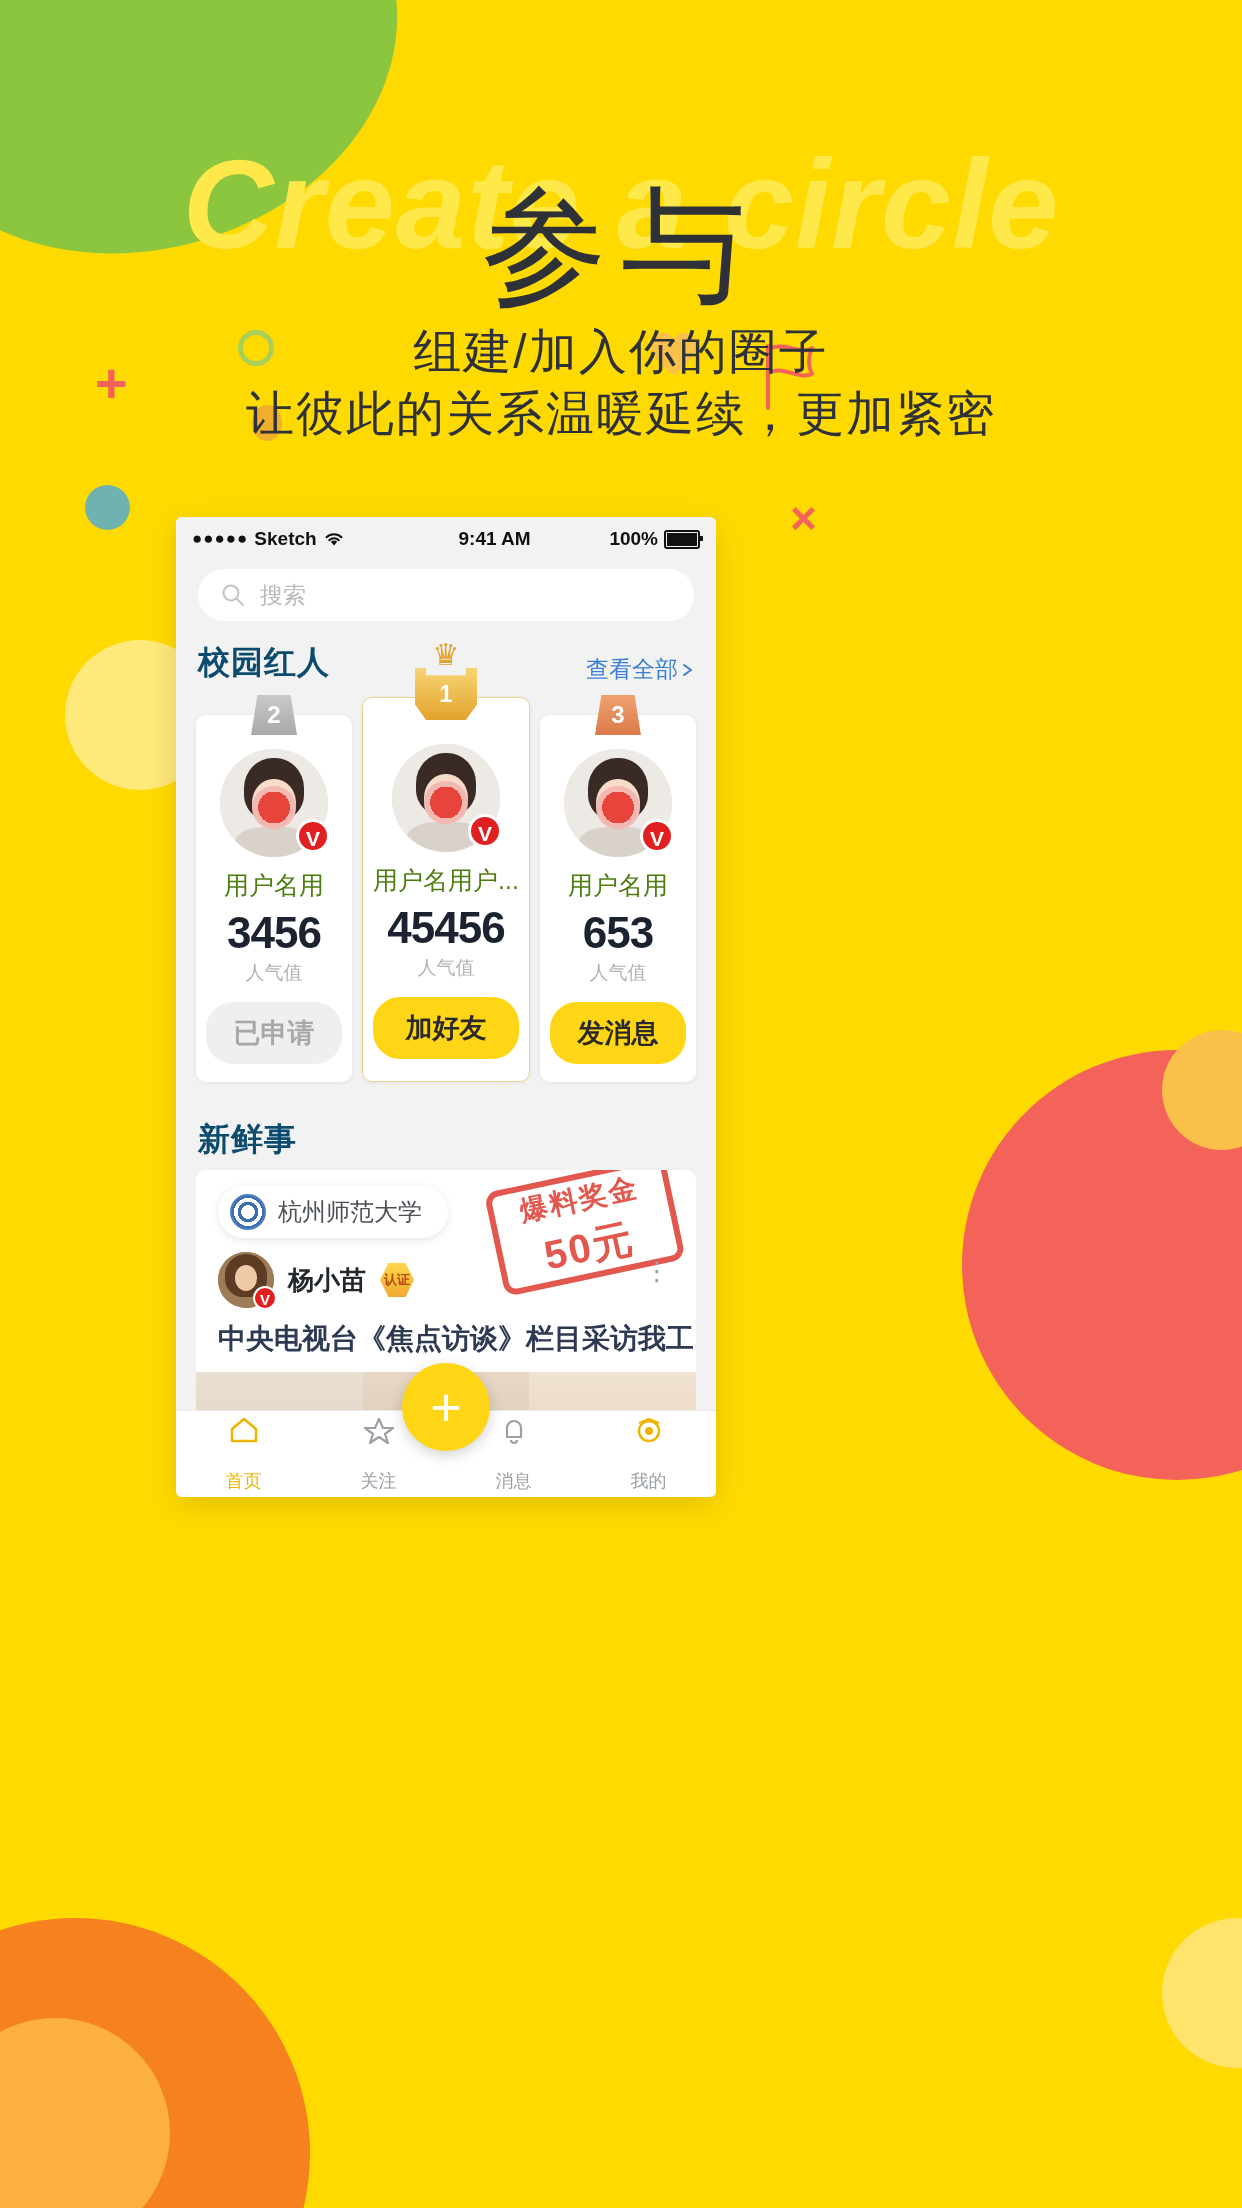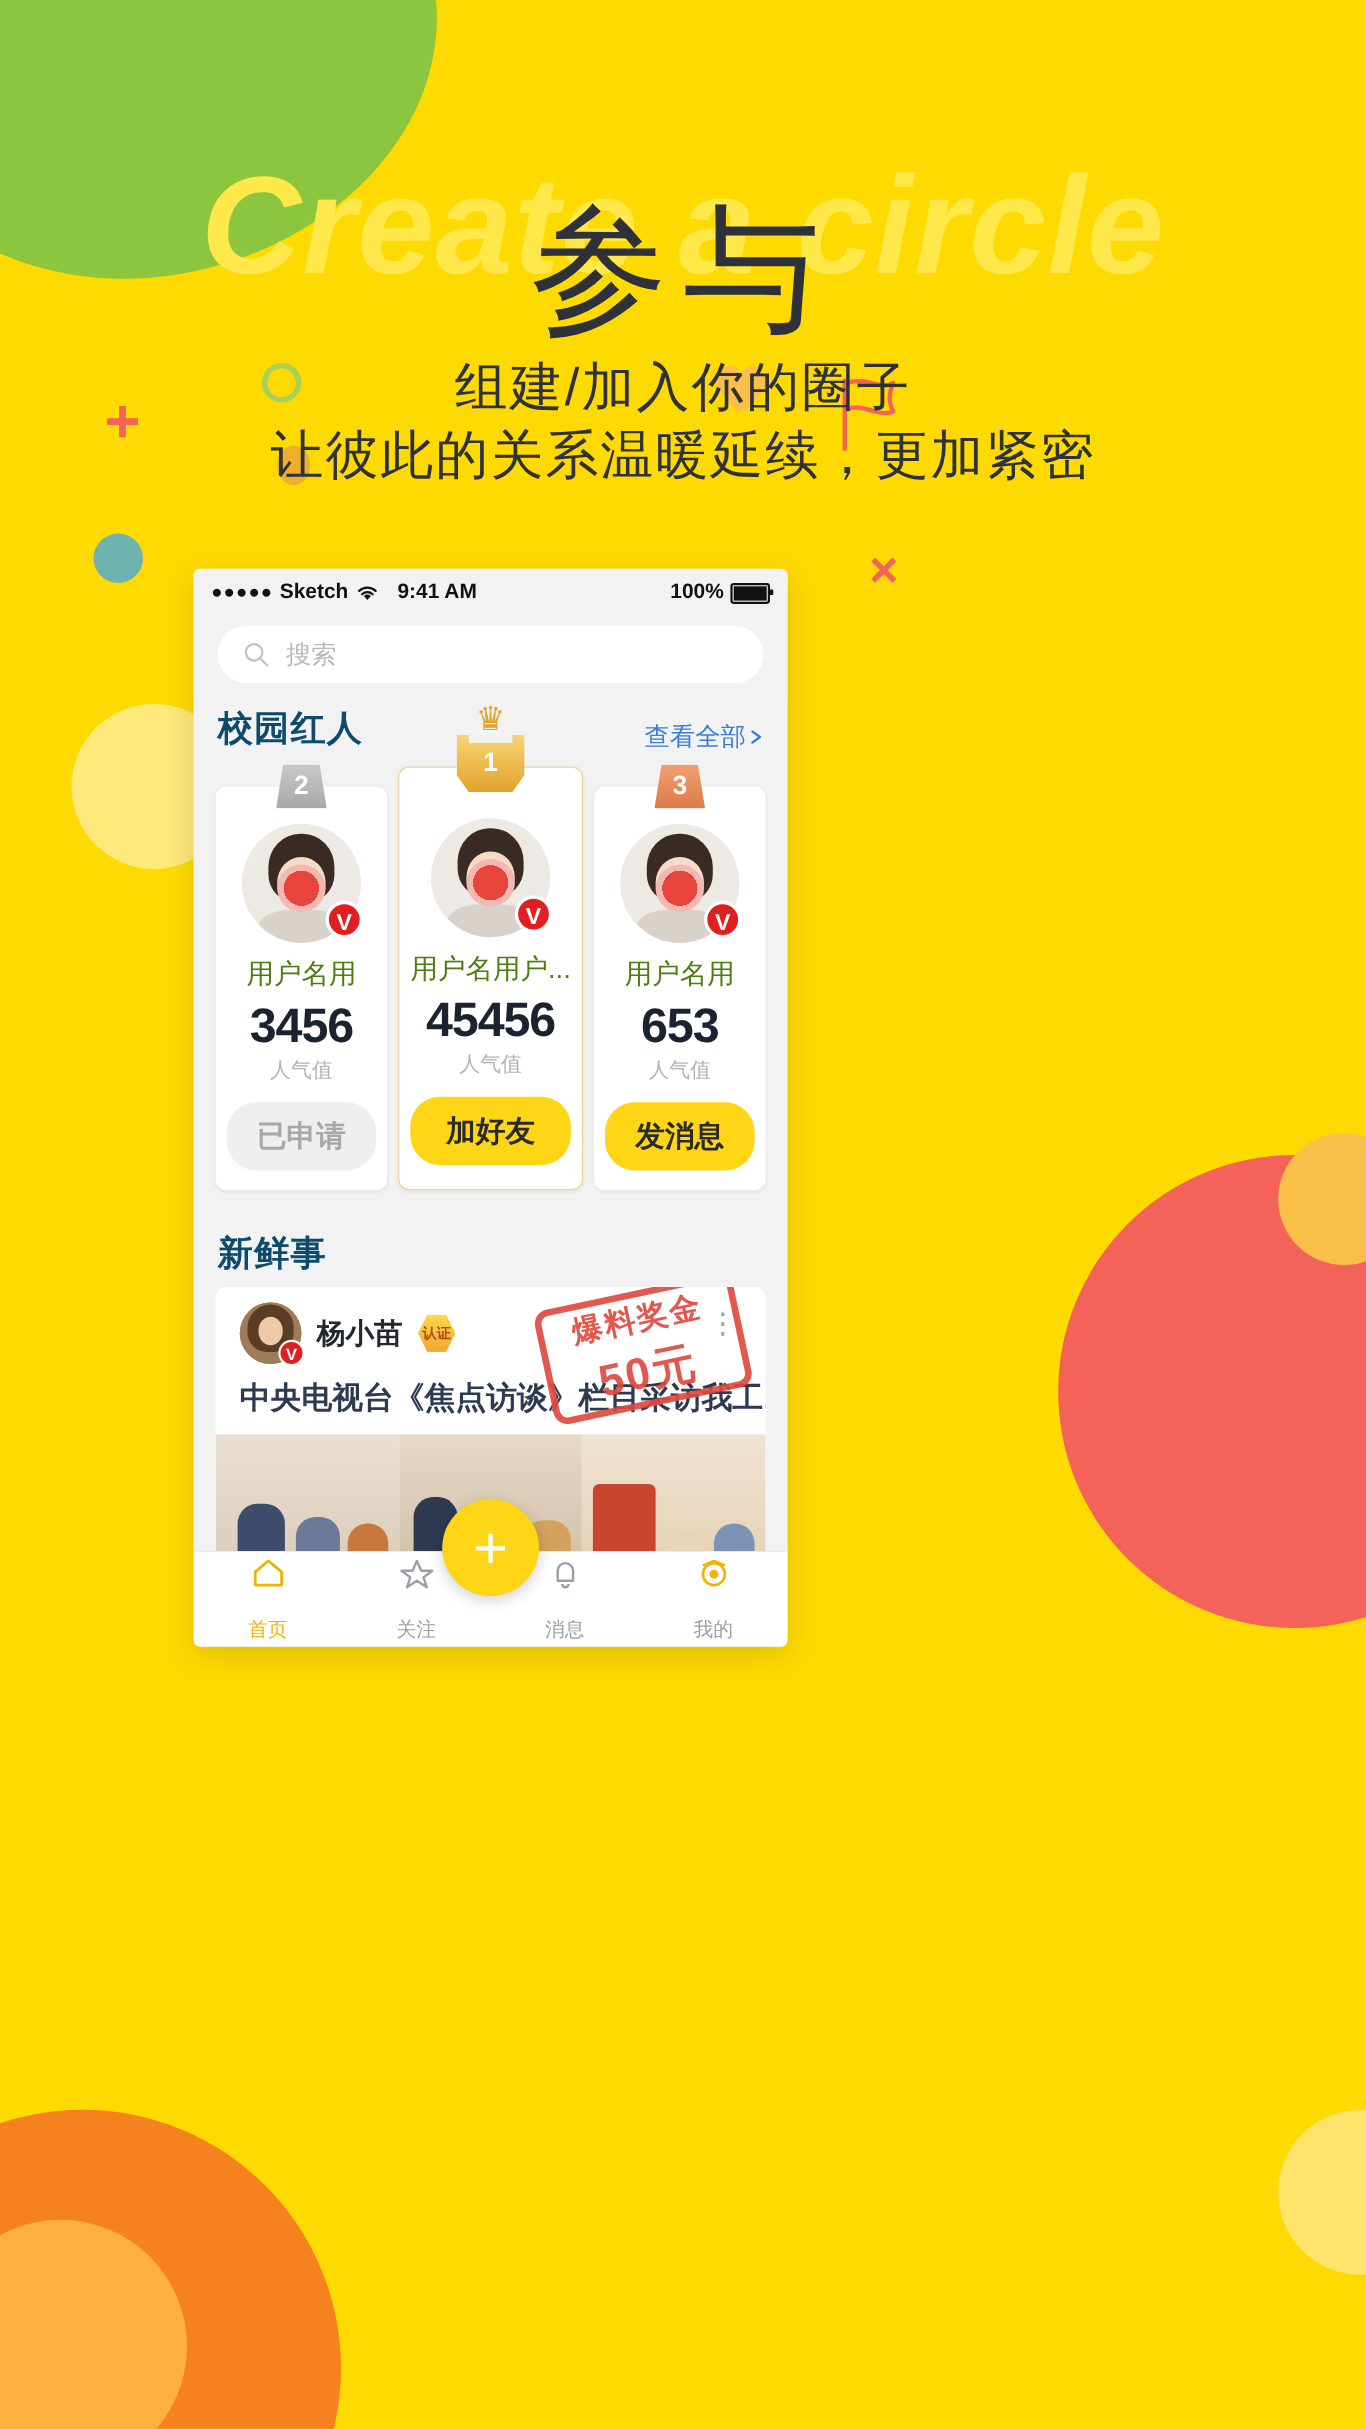--- a/index.html
+++ b/index.html
@@ -84,21 +84,21 @@
     position:absolute;left:176px;top:517px;width:540px;height:980px;
     background:#F2F2F2;border-radius:6px;overflow:hidden;
     box-shadow:0 8px 30px rgba(0,0,0,.12);
   }
   .statusbar{
     height:44px;display:flex;align-items:center;padding:0 16px;
     font-size:19px;font-weight:bold;color:#111;background:#F2F2F2;
   }
   .sb-left{display:flex;align-items:center;gap:6px;flex:1;}
   .sb-dots{letter-spacing:1px;font-size:17px;}
-  .sb-center{flex:1;text-align:left;}
+  .sb-center{flex:1;text-align:right;}
   .sb-right{flex:1;display:flex;align-items:center;justify-content:flex-end;gap:6px;}
   .battery{
     width:32px;height:15px;border:2px solid #111;border-radius:3px;position:relative;
   }
   .battery::after{content:"";position:absolute;right:-5px;top:4px;width:3px;height:5px;background:#111;border-radius:0 1px 1px 0;}
   .battery i{position:absolute;left:1px;top:1px;bottom:1px;width:calc(100% - 2px);background:#111;display:block;}
   .searchwrap{padding:8px 22px 14px;background:#F2F2F2;}
   .searchbar{
     height:52px;background:#fff;border-radius:26px;display:flex;align-items:center;
     padding:0 22px;gap:14px;
@@ -346,20 +346,24 @@
       <div class="ulabel">人气值</div>
       <div class="ubtn yellow">发消息</div>
     </div>
   </div>
 
   <div class="sec-head2">
     <div class="sec-title">新鲜事</div>
   </div>
 
   <div class="feed">
+    <div class="feed-tag">
+      <span class="school-logo"></span>
+      <span class="school-name">杭州师范大学</span>
+    </div>
 
     <div class="stamp">
       <svg viewBox="0 0 190 130" style="position:absolute;inset:0;width:100%;height:100%;">
         <rect x="6" y="14" width="178" height="100" rx="10" fill="none" stroke="#E0493F" stroke-width="6"></rect>
       </svg>
       <span class="s1">爆料奖金</span>
       <span class="s2">50元</span>
     </div>
 
     <div class="post-head">

